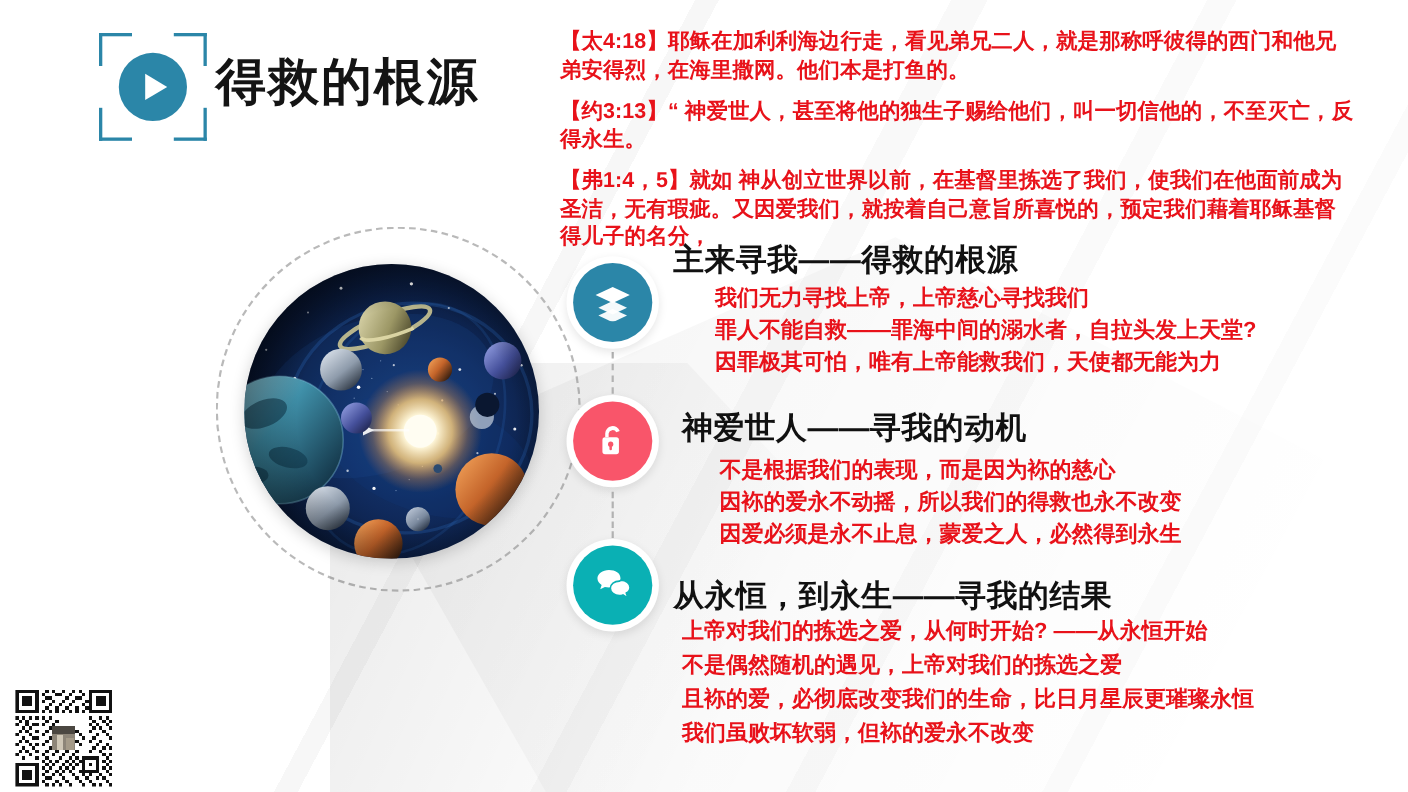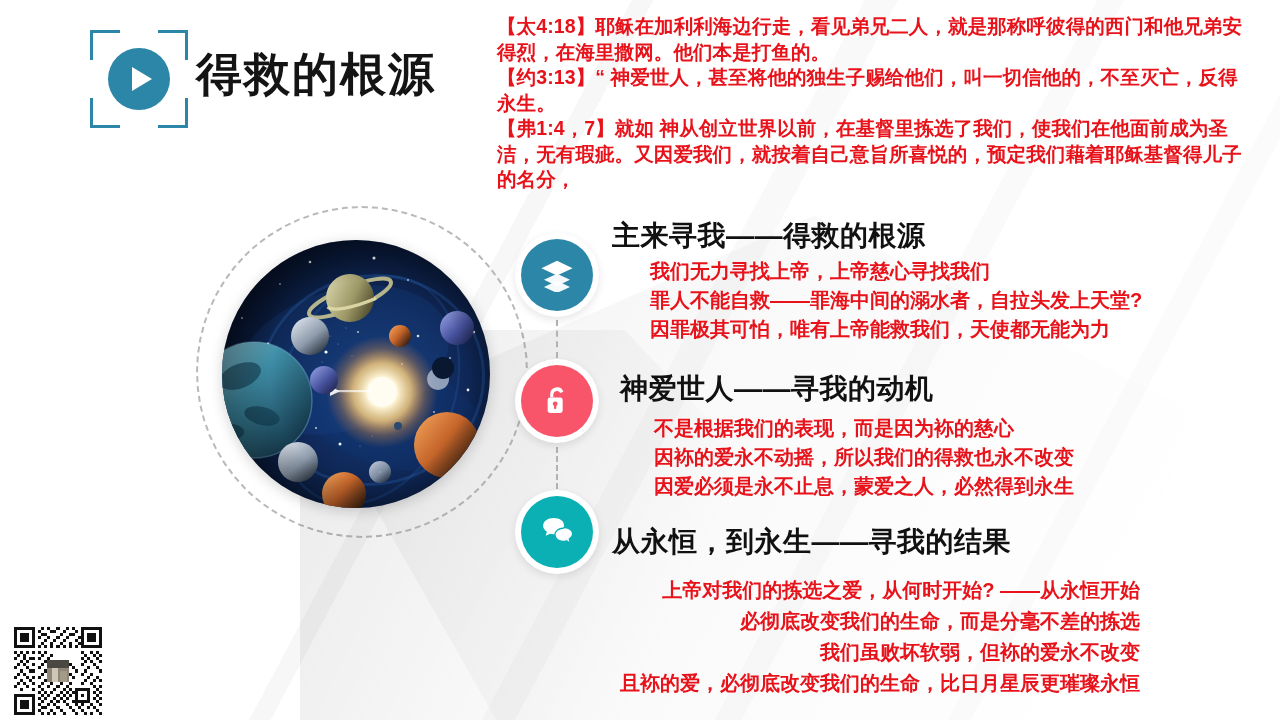--- a/index.html
+++ b/index.html
@@ -66,21 +66,21 @@
     font-size:46px; font-weight:bold; color:#141414;
     letter-spacing:2px; white-space:nowrap;
   }
 
   
   .scripture{
     position:absolute; left:497px; top:14px; width:748px;
     color:#e8121a; font-size:19.5px; font-weight:bold;
     line-height:25.5px; letter-spacing:.1px;
   }
-  .scripture p{ margin:0; }
+  .scripture p{ margin:12px; }
 
   
   .dashed-ring{
     position:absolute; left:196px; top:206px; width:332px; height:332px;
     border:2px dashed #b9b9b9; border-radius:50%;
   }
   .photo-shadow{
     position:absolute; left:300px; top:330px; width:560px; height:420px;
     background:linear-gradient(115deg, rgba(0,0,0,.085), rgba(0,0,0,0) 68%);
     clip-path:polygon(0% 0%, 58% 0%, 100% 60%, 100% 100%, 0% 100%);
@@ -123,21 +123,21 @@
   .sec-lines{ margin-top:4px; }
   .sec-lines div{
     color:#e8121a; font-size:20px; font-weight:bold;
     line-height:29px; white-space:nowrap;
   }
   #sec1{ left:612px; top:219px; }
   #sec1 .sec-lines{ padding-left:38px; }
   #sec2{ left:620px; top:372px; }
   #sec2 .sec-lines{ padding-left:34px; margin-top:8px; }
   #sec3{ left:612px; top:525px; }
-  #sec3 .sec-lines{ padding-left:8px; margin-top:16px;text-align:right; }
+  #sec3 .sec-lines{ padding-left:8px; margin-top:0; }
   #sec3 .sec-lines div{ line-height:31px; }
 
   
   .qr{
     position:absolute; left:14px; top:627px; width:88px; height:88px;
     background:#ffffff;
   }
   .qr svg{ display:block; width:88px; height:88px; }
 </style>
 </head>
@@ -162,21 +162,21 @@
     </div>
     <div class="logo-circle">
       <span class="tri"></span>
     </div>
   </div>
   <div class="logo-title">得救的根源</div>
 
   <div class="scripture">
     <p>【太4:18】耶稣在加利利海边行走，看见弟兄二人，就是那称呼彼得的西门和他兄弟安得烈，在海里撒网。他们本是打鱼的。</p>
     <p>【约3:13】“ 神爱世人，甚至将他的独生子赐给他们，叫一切信他的，不至灭亡，反得永生。</p>
-    <p>【弗1:4，7】就如 神从创立世界以前，在基督里拣选了我们，使我们在他面前成为圣洁，无有瑕疵。又因爱我们，就按着自己意旨所喜悦的，预定我们藉着耶稣基督得儿子的名分，</p>
+    <p>【弗1:4，5】就如 神从创立世界以前，在基督里拣选了我们，使我们在他面前成为圣洁，无有瑕疵。又因爱我们，就按着自己意旨所喜悦的，预定我们藉着耶稣基督得儿子的名分，</p>
   </div>
 
   <div class="dashed-ring"></div>
   <div class="photo-shadow"></div>
   <div class="photo">
     <svg viewBox="0 0 268 268" xmlns="http://www.w3.org/2000/svg">
       <defs>
         <radialGradient id="space" cx="58%" cy="56%" r="78%">
           <stop offset="0%" stop-color="#16407e"></stop>
           <stop offset="38%" stop-color="#102a5c"></stop>
@@ -371,23 +371,23 @@
       <div>我们无力寻找上帝，上帝慈心寻找我们</div>
       <div>罪人不能自救——罪海中间的溺水者，自拉头发上天堂?</div>
       <div>因罪极其可怕，唯有上帝能救我们，天使都无能为力</div>
     </div>
   </div>
 
   <div class="section" id="sec3">
     <div class="sec-head">从永恒，到永生——寻我的结果</div>
     <div class="sec-lines">
       <div>上帝对我们的拣选之爱，从何时开始? ——从永恒开始</div>
-      <div>必彻底改变我们的生命，而是分毫不差的拣选</div>
+      <div>不是偶然随机的遇见，上帝对我们的拣选之爱</div>
+      <div>且袮的爱，必彻底改变我们的生命，比日月星辰更璀璨永恒</div>
       <div>我们虽败坏软弱，但袮的爱永不改变</div>
-      <div>且袮的爱，必彻底改变我们的生命，比日月星辰更璀璨永恒</div>
     </div>
   </div>
 
   <div class="qr">
     <svg viewBox="0 0 29 29" shape-rendering="crispEdges" xmlns="http://www.w3.org/2000/svg">
       <rect width="29" height="29" fill="#ffffff"></rect>
       <g fill="#111111">
 
         <path d="M0 0h7v7H0z"></path>
           <path d="M1 1h5v5H1z" fill="#ffffff"></path>

